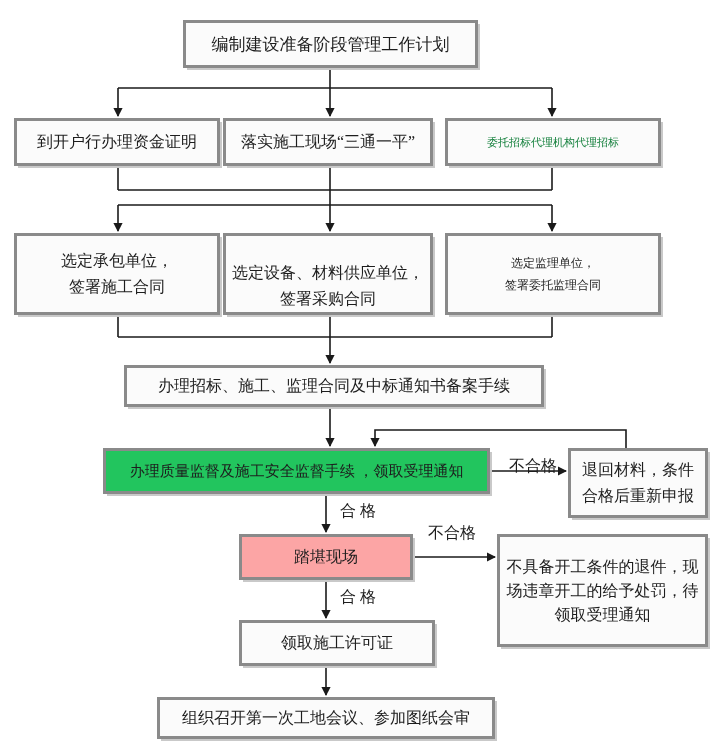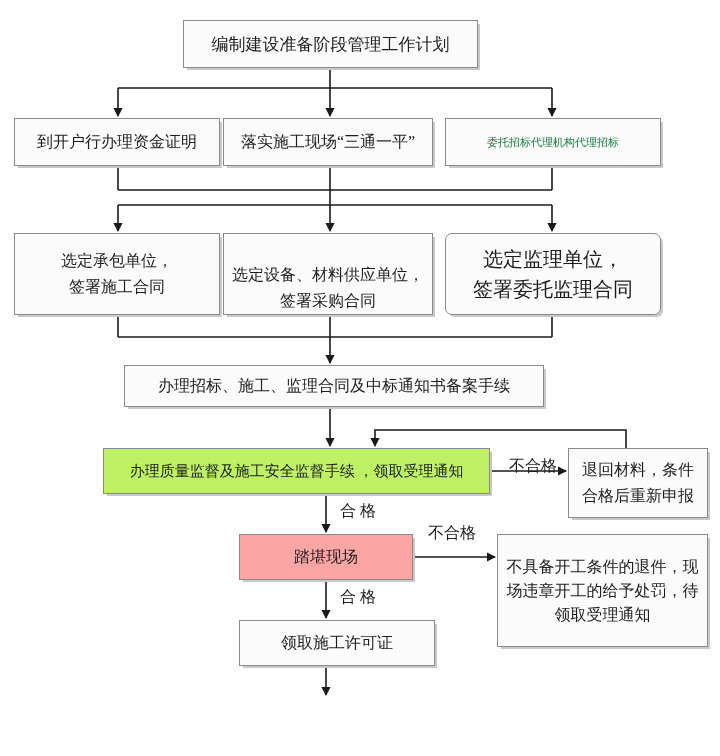--- a/index.html
+++ b/index.html
@@ -20,21 +20,21 @@
     left: 0;
     top: 0;
     width: 720px;
     height: 756px;
     pointer-events: none;
   }
   .node {
     position: absolute;
     box-sizing: border-box;
     background: #fbfbfb;
-    border: 1px solid #6d28d9;
+    border: 3px solid #6d28d9;
     box-shadow: 3px 3px 0 -1px #c9c9c9;
     display: flex;
     flex-direction: column;
     align-items: center;
     justify-content: center;
     color: #1d1d1d;
     text-align: center;
     line-height: 1.0;
     z-index: 2;
   }
@@ -110,42 +110,45 @@
       <span class="ln">委托招标代理机构代理招标</span>
     </div>
     <div class="node two" style="left: 14px; top: 233px; width: 206px; height: 82px; font-size: 16px; background: rgb(251, 251, 251); border-color: rgb(138, 138, 138); box-shadow: rgb(201, 201, 201) 3px 3px 0px -1px; color: rgb(29, 29, 29);">
       <span class="ln">选定承包单位，</span>
       <span class="ln">签署施工合同</span>
     </div>
     <div class="node two" style="left: 223px; top: 233px; width: 210px; height: 82px; font-size: 16px; background: rgb(251, 251, 251); border-color: rgb(138, 138, 138); box-shadow: rgb(201, 201, 201) 3px 3px 0px -1px; color: rgb(29, 29, 29); justify-content: flex-end;">
       <span class="ln">选定设备、材料供应单位，</span>
       <span class="ln">签署采购合同</span>
     </div>
-    <div class="node two" style="left: 445px; top: 233px; width: 216px; height: 82px; font-size: 20px; background: rgb(251, 251, 251); border-color: rgb(138, 138, 138); box-shadow: rgb(201, 201, 201) 3px 3px 0px -1px; color: rgb(29, 29, 29); border-radius: 7px;">
+    <div class="node two" style="left: 445px; top: 233px; width: 216px; height: 82px; font-size: 12px; background: rgb(251, 251, 251); border-color: rgb(138, 138, 138); box-shadow: rgb(201, 201, 201) 3px 3px 0px -1px; color: rgb(29, 29, 29);">
       <span class="ln">选定监理单位，</span>
       <span class="ln">签署委托监理合同</span>
     </div>
     <div class="node" style="left: 124px; top: 365px; width: 420px; height: 42px; font-size: 16px; background: rgb(251, 251, 251); border-color: rgb(138, 138, 138); box-shadow: rgb(201, 201, 201) 3px 3px 0px -1px; color: rgb(29, 29, 29);">
       <span class="ln">办理招标、施工、监理合同及中标通知书备案手续</span>
     </div>
-    <div class="node" style="left: 103px; top: 448px; width: 387px; height: 46px; font-size: 15px; background: #bef264; border-color: rgb(138, 138, 138); box-shadow: rgb(201, 201, 201) 3px 3px 0px -1px; color: rgb(29, 29, 29);">
+    <div class="node" style="left: 103px; top: 448px; width: 387px; height: 46px; font-size: 15px; background: #22c55e; border-color: rgb(138, 138, 138); box-shadow: rgb(201, 201, 201) 3px 3px 0px -1px; color: rgb(29, 29, 29);">
       <span class="ln">办理质量监督及施工安全监督手续 ，领取受理通知</span>
     </div>
     <div class="node two" style="left: 568px; top: 448px; width: 140px; height: 70px; font-size: 16px; background: rgb(251, 251, 251); border-color: rgb(138, 138, 138); box-shadow: rgb(201, 201, 201) 3px 3px 0px -1px; color: rgb(29, 29, 29);">
       <span class="ln">退回材料，条件</span>
       <span class="ln">合格后重新申报</span>
     </div>
     <div class="node" style="left: 239px; top: 534px; width: 174px; height: 46px; font-size: 16px; background: #fca5a5; border-color: rgb(138, 138, 138); box-shadow: rgb(201, 201, 201) 3px 3px 0px -1px; color: rgb(29, 29, 29);">
       <span class="ln">踏堪现场</span>
     </div>
     <div class="node three" style="left: 497px; top: 534px; width: 211px; height: 113px; font-size: 16px; background: rgb(251, 251, 251); border-color: rgb(138, 138, 138); box-shadow: rgb(201, 201, 201) 3px 3px 0px -1px; color: rgb(29, 29, 29); font-family: Liberation Serif, serif;">
       <span class="ln">不具备开工条件的退件，现</span>
       <span class="ln">场违章开工的给予处罚，待</span>
       <span class="ln">领取受理通知</span>
     </div>
     <div class="node" style="left: 239px; top: 620px; width: 196px; height: 46px; font-size: 16px; background: rgb(251, 251, 251); border-color: rgb(138, 138, 138); box-shadow: rgb(201, 201, 201) 3px 3px 0px -1px; color: rgb(29, 29, 29);">
       <span class="ln">领取施工许可证</span>
     </div>
+    <div class="node" style="left: 157px; top: 697px; width: 338px; height: 42px; font-size: 16px; background: rgb(251, 251, 251); border-color: rgb(138, 138, 138); box-shadow: rgb(201, 201, 201) 3px 3px 0px -1px; color: rgb(29, 29, 29);">
+      <span class="ln">组织召开第一次工地会议、参加图纸会审</span>
+    </div>
     <div class="edge-label" style="left: 509px; top: 458px; font-size: 16px; color: rgb(29, 29, 29);">不合格</div>
     <div class="edge-label" style="left: 340px; top: 503px; font-size: 16px; color: rgb(29, 29, 29);">合 格</div>
     <div class="edge-label" style="left: 428px; top: 525px; font-size: 16px; color: rgb(29, 29, 29);">不合格</div>
     <div class="edge-label" style="left: 340px; top: 589px; font-size: 16px; color: rgb(29, 29, 29);">合 格</div>
   </div>
 
 </body></html>

